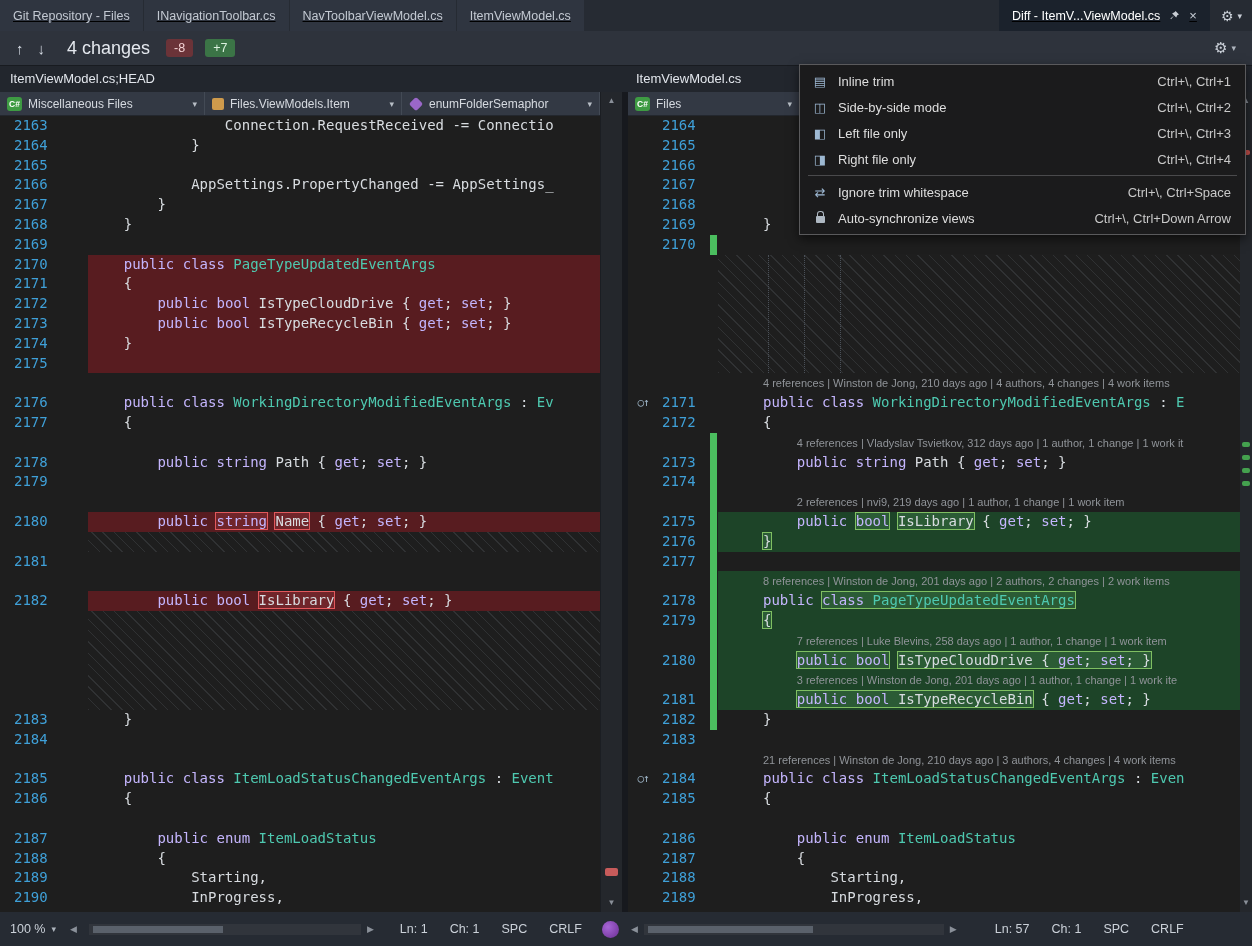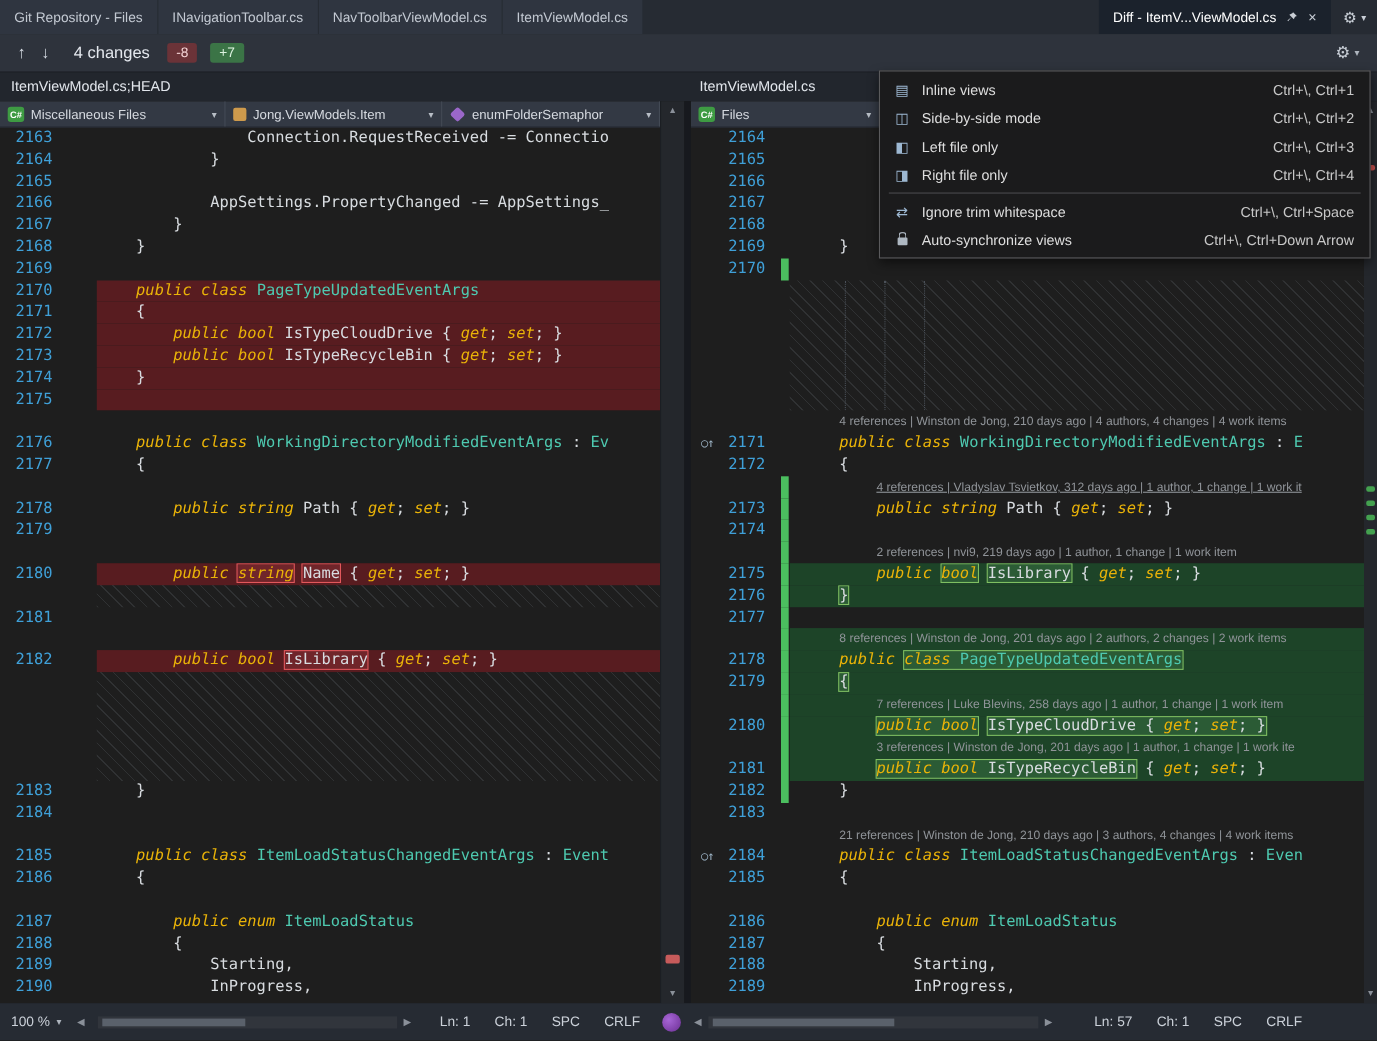--- a/index.html
+++ b/index.html
@@ -2,32 +2,32 @@
 <html><head>
 <meta charset="utf-8">
 <style>
   html,body{margin:0;padding:0;width:1252px;height:946px;overflow:hidden;background:#1E1E1E;
     font-family:"Liberation Sans",sans-serif;}
   *{box-sizing:border-box;}
   #app{position:relative;width:1252px;height:946px;background:#1E1E1E;}
 
   
   #tabbar{position:absolute;top:0;left:0;width:1252px;height:31px;background:#262B33;display:flex;align-items:stretch;}
-  #tabs-list{display:flex;flex:1;overflow:hidden;}
+  #tabs-list{display:flex;flex:1;overflow:hidden;text-decoration:underline;}
   .tab{display:flex;align-items:center;padding:0 13px;margin-right:1px;background:#2F3540;color:#C3C9D2;font-size:12.5px;white-space:nowrap;}
   .tab.active{background:#1B222C;color:#FFFFFF;gap:9px;}
   .tab-spacer{flex:1;}
   .tab-pin{display:flex;align-items:center;}
   .tab-close{font-size:13px;color:#C9CFD7;cursor:default;}
   .tabbar-actions{display:flex;align-items:center;gap:4px;padding:0 10px;color:#C9CFD7;font-size:14px;}
 
   
   #toolbar{position:absolute;top:31px;left:0;width:1252px;height:35px;background:#2E333C;border-bottom:1px solid #181B20;display:flex;align-items:center;}
   .nav-arrow{color:#D7DDE5;font-size:15px;line-height:1;}
-  #toolbar .changes{margin-left:22px;font-size:15px;color:#E4E8EE;}
+  #toolbar .changes{margin-left:22px;font-size:18px;color:#E4E8EE;}
   .badge{margin-left:16px;padding:2px 8px;border-radius:3px;font-size:12.5px;}
   .badge.removed{background:#6B3338;color:#F3D2D4;}
   .badge.added{background:#3B7446;color:#DCF2DF;margin-left:12px;}
   .toolbar-spacer{flex:1;}
   .toolbar-gear{display:flex;align-items:center;gap:4px;margin-right:16px;color:#C9CFD7;font-size:15px;}
   .toolbar-gear .caret{font-size:9px;color:#AEB5BE;}
 
   
   #headers{position:absolute;top:66px;left:0;width:1252px;height:26px;background:#22262D;font-size:13px;color:#E2E6EC;}
   #headers .htitle{position:absolute;top:5px;}
@@ -56,21 +56,21 @@
   .ncol{flex:none;color:#3FA0D8;font:14px/19.8px "DejaVu Sans Mono",monospace;white-space:pre;}
   .pane-left .ncol{width:88px;padding-left:14px;}
   .pane-right .ncol{width:50px;padding-left:4px;}
   .mcol{flex:none;width:30px;text-align:center;color:#9FB6C8;font:11px/19.8px "DejaVu Sans Mono",monospace;letter-spacing:-1px;}
   .bcol{flex:none;width:10px;position:relative;}
   .cbar{position:absolute;left:2px;top:0;width:7px;height:100%;background:#4BBE5F;}
   .ccol{flex:1;position:relative;font:14px/19.8px "DejaVu Sans Mono",monospace;white-space:pre;overflow:hidden;}
   .pane-left .ccol{padding-left:2px;}
   .pane-right .ccol{padding-left:45px;}
   .c-p{color:#D8DCE0;}
-  .c-k{color:#eab308;font-style:italic;}
+  .c-k{color:#c4b5fd;}
   .c-t{color:#4EC9B0;}
   .lens{font:11px/19.8px "Liberation Sans",sans-serif;color:#909499;white-space:pre;display:inline-block;}
   .bg-removed{background:#581C20;}
   .bg-added{background:#1D4428;}
   .hatch-bg{background-image:repeating-linear-gradient(45deg,rgba(140,150,160,0.16) 0 1px,transparent 1px 8px);}
   .box{outline:1px solid;}
   .pane-left .box{outline-color:#E2585C;background:#70252A;}
   .pane-right .box{outline-color:#7FBF62;background:#2B5B35;}
   .iguide{position:absolute;top:0;bottom:0;width:0;border-left:1px dotted #4A5058;}
 
@@ -163,21 +163,21 @@
   <div id="main">
     <div class="pane pane-left">
       <div class="crumbs" id="crumbs-left">
           <div class="crumb">
             <span class="ci ci-csharp">C#</span>
             <span class="crumb-label">Miscellaneous Files</span>
             <span class="crumb-caret">▾</span>
           </div>
           <div class="crumb">
             <span class="ci ci-class"></span>
-            <span class="crumb-label">Jong.ViewModels.Item</span>
+            <span class="crumb-label">Files.ViewModels.Item</span>
             <span class="crumb-caret">▾</span>
           </div>
           <div class="crumb">
             <span class="ci ci-member"></span>
             <span class="crumb-label">enumFolderSemaphor</span>
             <span class="crumb-caret">▾</span>
           </div>
         </div>
       <div class="editor" id="editor-left">
           <div class="erow">
@@ -410,21 +410,21 @@
             <span class="ncol">2172</span>
             <span class="bcol"></span>
             <span class="ccol"><span class="c-p">{</span></span>
           </div>
           <div class="erow">
             <span class="mcol"></span>
             <span class="ncol"></span>
             <span class="bcol">
               <span class="cbar"></span>
             </span>
-            <span class="ccol"><span class="lens" style="padding-left: 33.72px; text-decoration: underline;">4 references | Vladyslav Tsvietkov, 312 days ago | 1 author, 1 change | 1 work it</span></span>
+            <span class="ccol"><span class="lens" style="padding-left: 33.72px;">4 references | Vladyslav Tsvietkov, 312 days ago | 1 author, 1 change | 1 work it</span></span>
           </div>
           <div class="erow">
             <span class="mcol"></span>
             <span class="ncol">2173</span>
             <span class="bcol">
               <span class="cbar"></span>
             </span>
             <span class="ccol"><span class="c-p">    </span><span class="c-k">public</span><span class="c-p"> </span><span class="c-k">string</span><span class="c-p"> Path { </span><span class="c-k">get</span><span class="c-p">; </span><span class="c-k">set</span><span class="c-p">; }</span></span>
           </div>
           <div class="erow">
@@ -595,21 +595,21 @@
         <span class="smark" style="top: 363px; background: rgb(68, 161, 79);"></span>
         <span class="smark" style="top: 376px; background: rgb(68, 161, 79);"></span>
         <span class="smark" style="top: 389px; background: rgb(68, 161, 79);"></span>
       </div>
   </div>
 
   <div id="menu">
     <div id="menu-items">
         <div class="menu-item">
           <span class="menu-icon">▤</span>
-          <span class="menu-label">Inline views</span>
+          <span class="menu-label">Inline trim</span>
           <span class="menu-shortcut">Ctrl+\, Ctrl+1</span>
         </div>
         <div class="menu-item">
           <span class="menu-icon">◫</span>
           <span class="menu-label">Side-by-side mode</span>
           <span class="menu-shortcut">Ctrl+\, Ctrl+2</span>
         </div>
         <div class="menu-item">
           <span class="menu-icon">◧</span>
           <span class="menu-label">Left file only</span>

